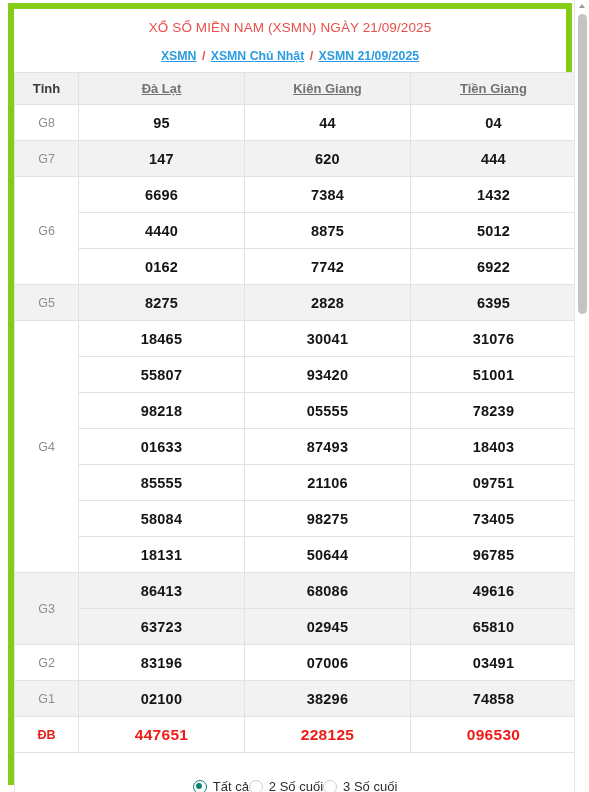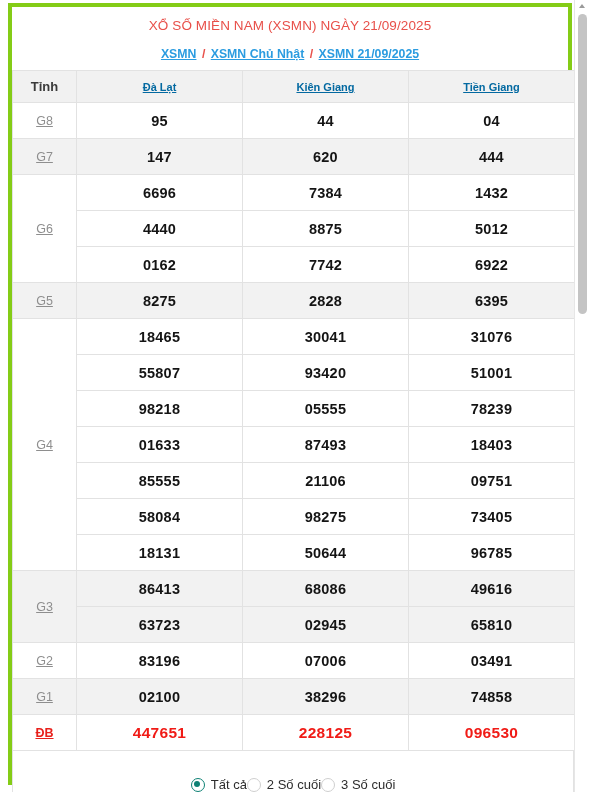--- a/index.html
+++ b/index.html
@@ -21,21 +21,21 @@
     width: 589px;
     height: 792px;
     background: #ffffff;
   }
   .frame {
     position: absolute;
     left: 8px;
     top: 3px;
     width: 564px;
     height: 782px;
-    border: 4px solid #84cc16;
+    border: 6px solid #84cc16;
     background: #ffffff;
   }
   
   .scrollbar-track {
     position: absolute;
     right: 0px;
     top: 0px;
     width: 15px;
     height: 792px;
     background: #ffffff;
@@ -111,31 +111,30 @@
   table.results thead th {
     background: #f1f1f1;
     height: 32px;
     font-size: 13px;
   }
   th.th-prov {
     color: #3a3a3a;
     font-weight: bold;
   }
   th.th-city a {
-    color: #0369a1;
+    color: #737373;
     text-decoration: underline;
     font-weight: bold;
-    font-size: 11px;
+    font-size: 13px;
   }
 
   td.prov {
     color: #8e8e8e;
     font-size: 12.5px;
     font-weight: normal;
-    text-decoration: underline;
   }
   td.num {
     color: #141414;
     font-size: 14.5px;
     font-weight: bold;
     letter-spacing: 0.2px;
     margin-top: 23px;
   }
   tr.rowh { height: 36px; }
 

